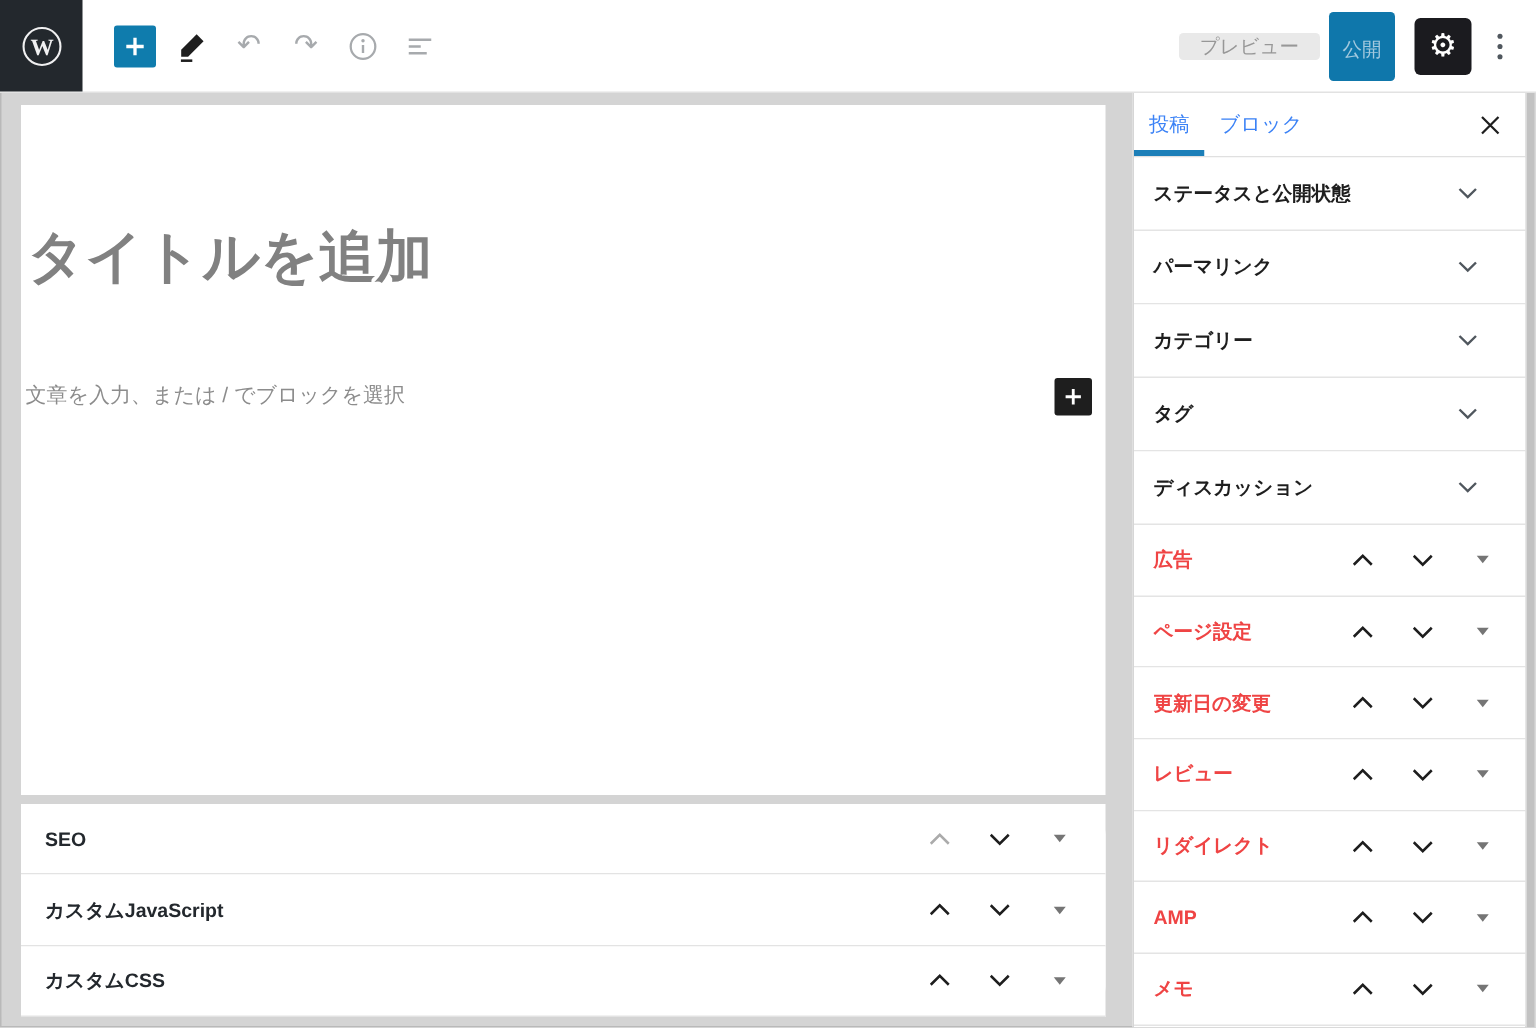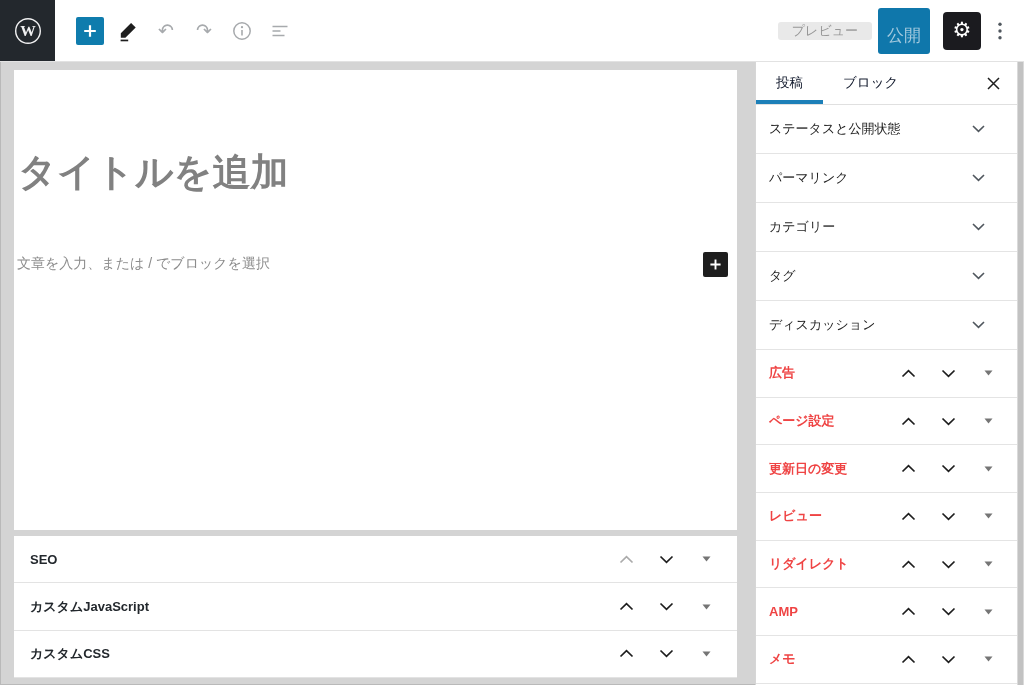--- a/index.html
+++ b/index.html
@@ -29,21 +29,21 @@
   .glyph-icon { font-family:"DejaVu Sans",sans-serif; line-height:1; }
   .undo-glyph,.redo-glyph { font-size:19px; color:#a7aaad; }
   .header-right { margin-left:auto; display:flex; align-items:center; margin-right:14px; }
   .preview-btn {
     height:18px; padding:0 14px; background:#e9e9e9; color:#979797;
     border:none; border-radius:3px; font-size:13px; cursor:pointer; margin-right:6px;
     font-family:inherit;
   }
   .publish-btn {
     height:46px; padding:16px 9px; background:#0f77ab; color:#a3c9de;
-    border:none; border-radius:3px; font-size:17px; cursor:pointer; margin-right:13px;
+    border:none; border-radius:3px; font-size:13px; cursor:pointer; margin-right:13px;
     font-family:inherit;
   }
   .gear-btn {
     width:38px; height:38px; background:#1b1b1f; border:none; border-radius:4px;
     display:flex; align-items:center; justify-content:center; cursor:pointer; margin-right:9px;
   }
   .gear-glyph { font-size:21px; color:#fff; }
   .kebab-btn { width:20px; height:34px; background:transparent; border:none; cursor:pointer;
     display:flex; align-items:center; justify-content:center; }
   
@@ -80,32 +80,32 @@
   .bmb-row.first .up path { stroke:#ababab; }
   
   .sidebar {
     position:absolute; left:755px; top:62px; width:262px; bottom:0;
     background:#fff; border-left:1px solid #d6d6d6;
   }
   .tabs-row {
     height:43px; border-bottom:1px solid #e0e0e0; display:flex; align-items:stretch;
   }
   .tab {
-    padding:0 20px; display:flex; align-items:center; font-size:13.5px; color:#0f172a;
+    padding:0 10px; display:flex; align-items:center; font-size:13.5px; color:#3b82f6;
     cursor:pointer; background:#fff; border:none; font-family:Liberation Serif, serif;
   }
   .tab.active { box-shadow: inset 0 -4px 0 #1c7fb8; }
   .close-btn {
     margin-left:auto; margin-right:11px; align-self:center;
     width:26px; height:26px; border:none; background:transparent; cursor:pointer;
     display:flex; align-items:center; justify-content:center;
   }
   .panel {
     height:49px; display:flex; align-items:center; padding:0 32px 0 13px;
-    border-bottom:1px solid #e4e4e4; cursor:pointer; background:#fff;
+    border-bottom:1px solid #e4e4e4; cursor:pointer; background:#fff;font-weight:bold;
   }
   .panel-label { font-size:13px; color:#1e1e1e; }
   .panel .chev { margin-left:auto; }
   .smb-row {
     height:47.7px; display:flex; align-items:center; padding:0 17px 0 13px;
     border-bottom:1px solid #e4e4e4; cursor:pointer; background:#fff;
   }
   .smb-label { font-size:13px; font-weight:600; color:#ef4444; }
   
   .scrollbar {

